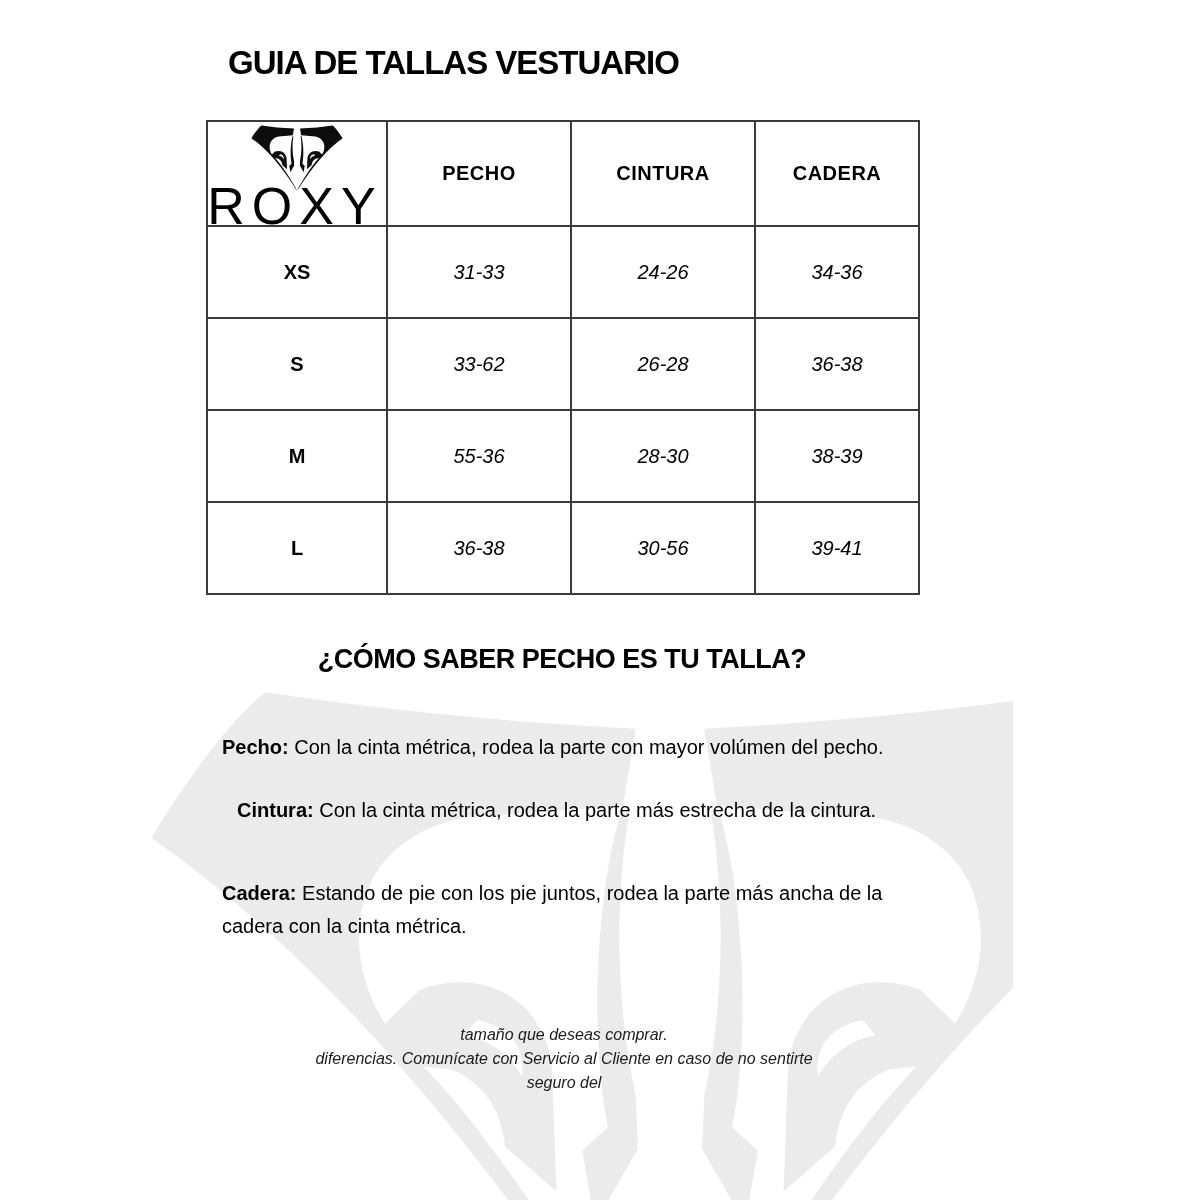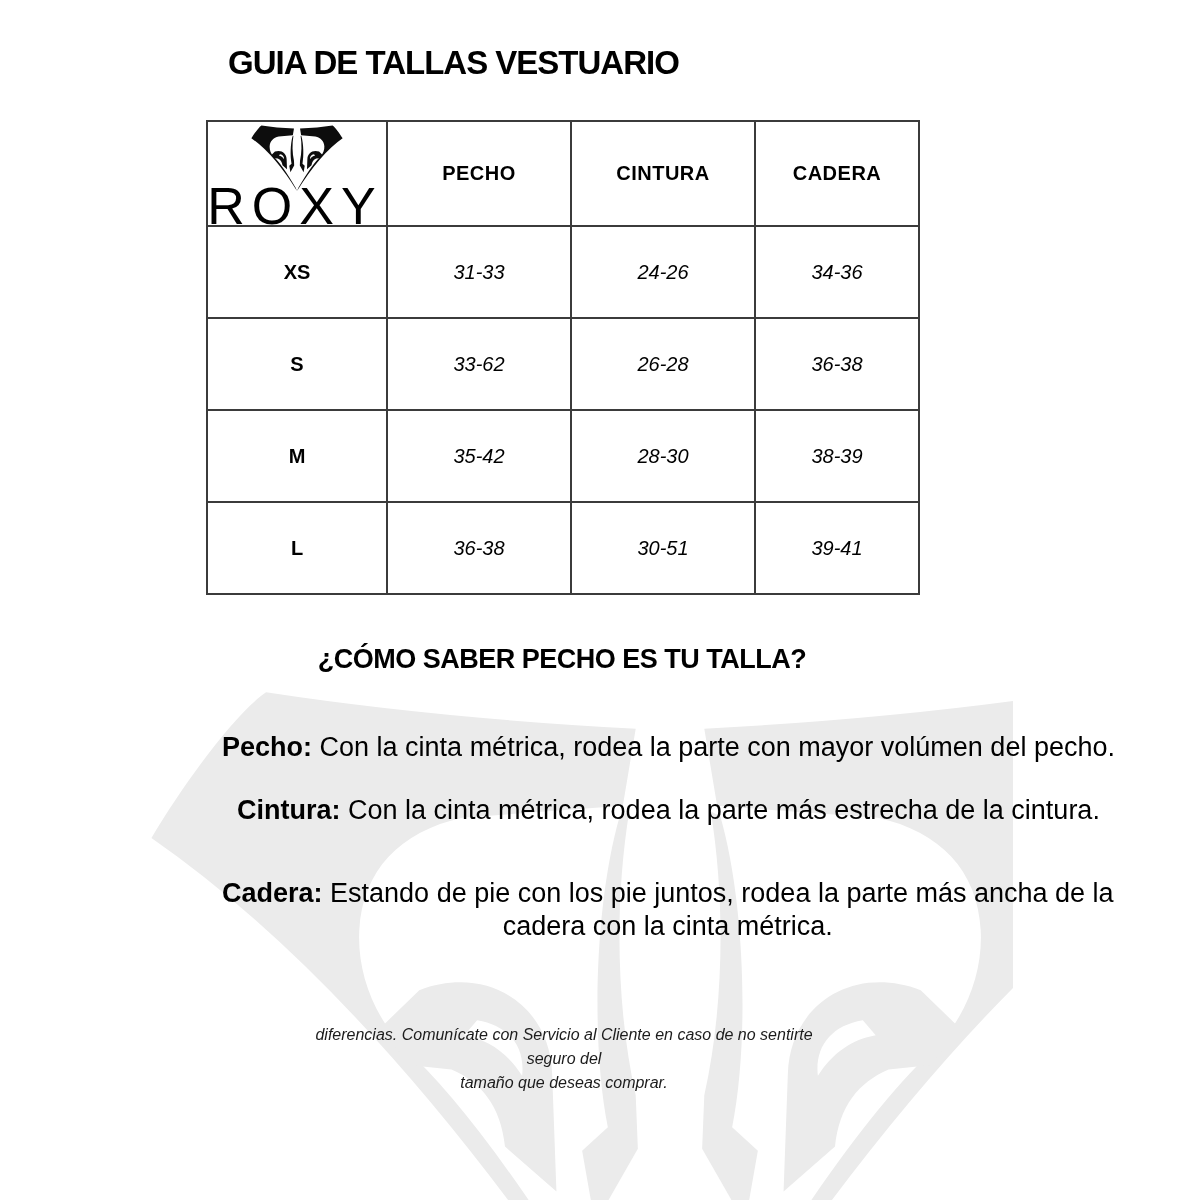--- a/index.html
+++ b/index.html
@@ -32,21 +32,21 @@
   td.value-cell{font-weight:normal;font-style:italic;}
   .logo-cell .logo-icon{display:block;width:96px;height:66px;margin:3px auto 0 auto;color:#0d0d0d;}
   .brand-word{
     font-size:52px;font-weight:normal;letter-spacing:7px;line-height:34px;
     margin:-2px 0 2px -4px;text-align:center;
   }
   .how-to-heading{
     position:absolute;left:206px;top:644px;width:712px;text-align:center;
     font-size:27px;font-weight:bold;letter-spacing:-0.5px;white-space:nowrap;
   }
-  .measure-item{position:absolute;font-size:27px;line-height:33px;white-space:nowrap;text-align:center;}
+  .measure-item{position:absolute;font-size:20px;line-height:33px;white-space:nowrap;}
   .measure-item .lbl{font-weight:bold;}
   #item-pecho{left:222px;top:731px;}
   #item-cintura{left:237px;top:794px;}
   #item-cadera{left:222px;top:830px;margin-top:47px;}
   #item-cadera .line2{white-space:nowrap;}
   .footnote{
     position:absolute;left:294px;top:1023px;width:540px;text-align:center;
     font-size:16px;font-style:italic;line-height:24px;color:#1c1c1c;
   }
 </style>
@@ -106,28 +106,28 @@
     <td class="value-cell">34-36</td>
   </tr>
   <tr class="data-row">
     <td class="size-cell">S</td>
     <td class="value-cell">33-62</td>
     <td class="value-cell">26-28</td>
     <td class="value-cell">36-38</td>
   </tr>
   <tr class="data-row">
     <td class="size-cell">M</td>
-    <td class="value-cell">35-42</td>
+    <td class="value-cell">55-36</td>
     <td class="value-cell">28-30</td>
     <td class="value-cell">38-39</td>
   </tr>
   <tr class="data-row">
     <td class="size-cell">L</td>
     <td class="value-cell">36-38</td>
-    <td class="value-cell">30-51</td>
+    <td class="value-cell">30-56</td>
     <td class="value-cell">39-41</td>
   </tr>
 </tbody>
   </table>
 
 <div class="how-to-heading">¿CÓMO SABER PECHO ES TU TALLA?</div>
 
 <div class="measure-item" id="item-pecho">
   <span class="lbl">Pecho:</span>
   <span>Con la cinta métrica, rodea la parte con mayor volúmen del pecho.</span>
@@ -138,15 +138,15 @@
 </div>
 <div class="measure-item" id="item-cadera">
   <div>
     <span class="lbl">Cadera:</span>
     <span>Estando de pie con los pie juntos, rodea la parte más ancha de la</span>
   </div>
   <div class="line2">cadera con la cinta métrica.</div>
 </div>
 
 <div class="footnote">
+  <div>tamaño que deseas comprar.</div>
   <div>diferencias. Comunícate con Servicio al Cliente en caso de no sentirte seguro del</div>
-  <div>tamaño que deseas comprar.</div>
 </div>
 
 </body></html>

